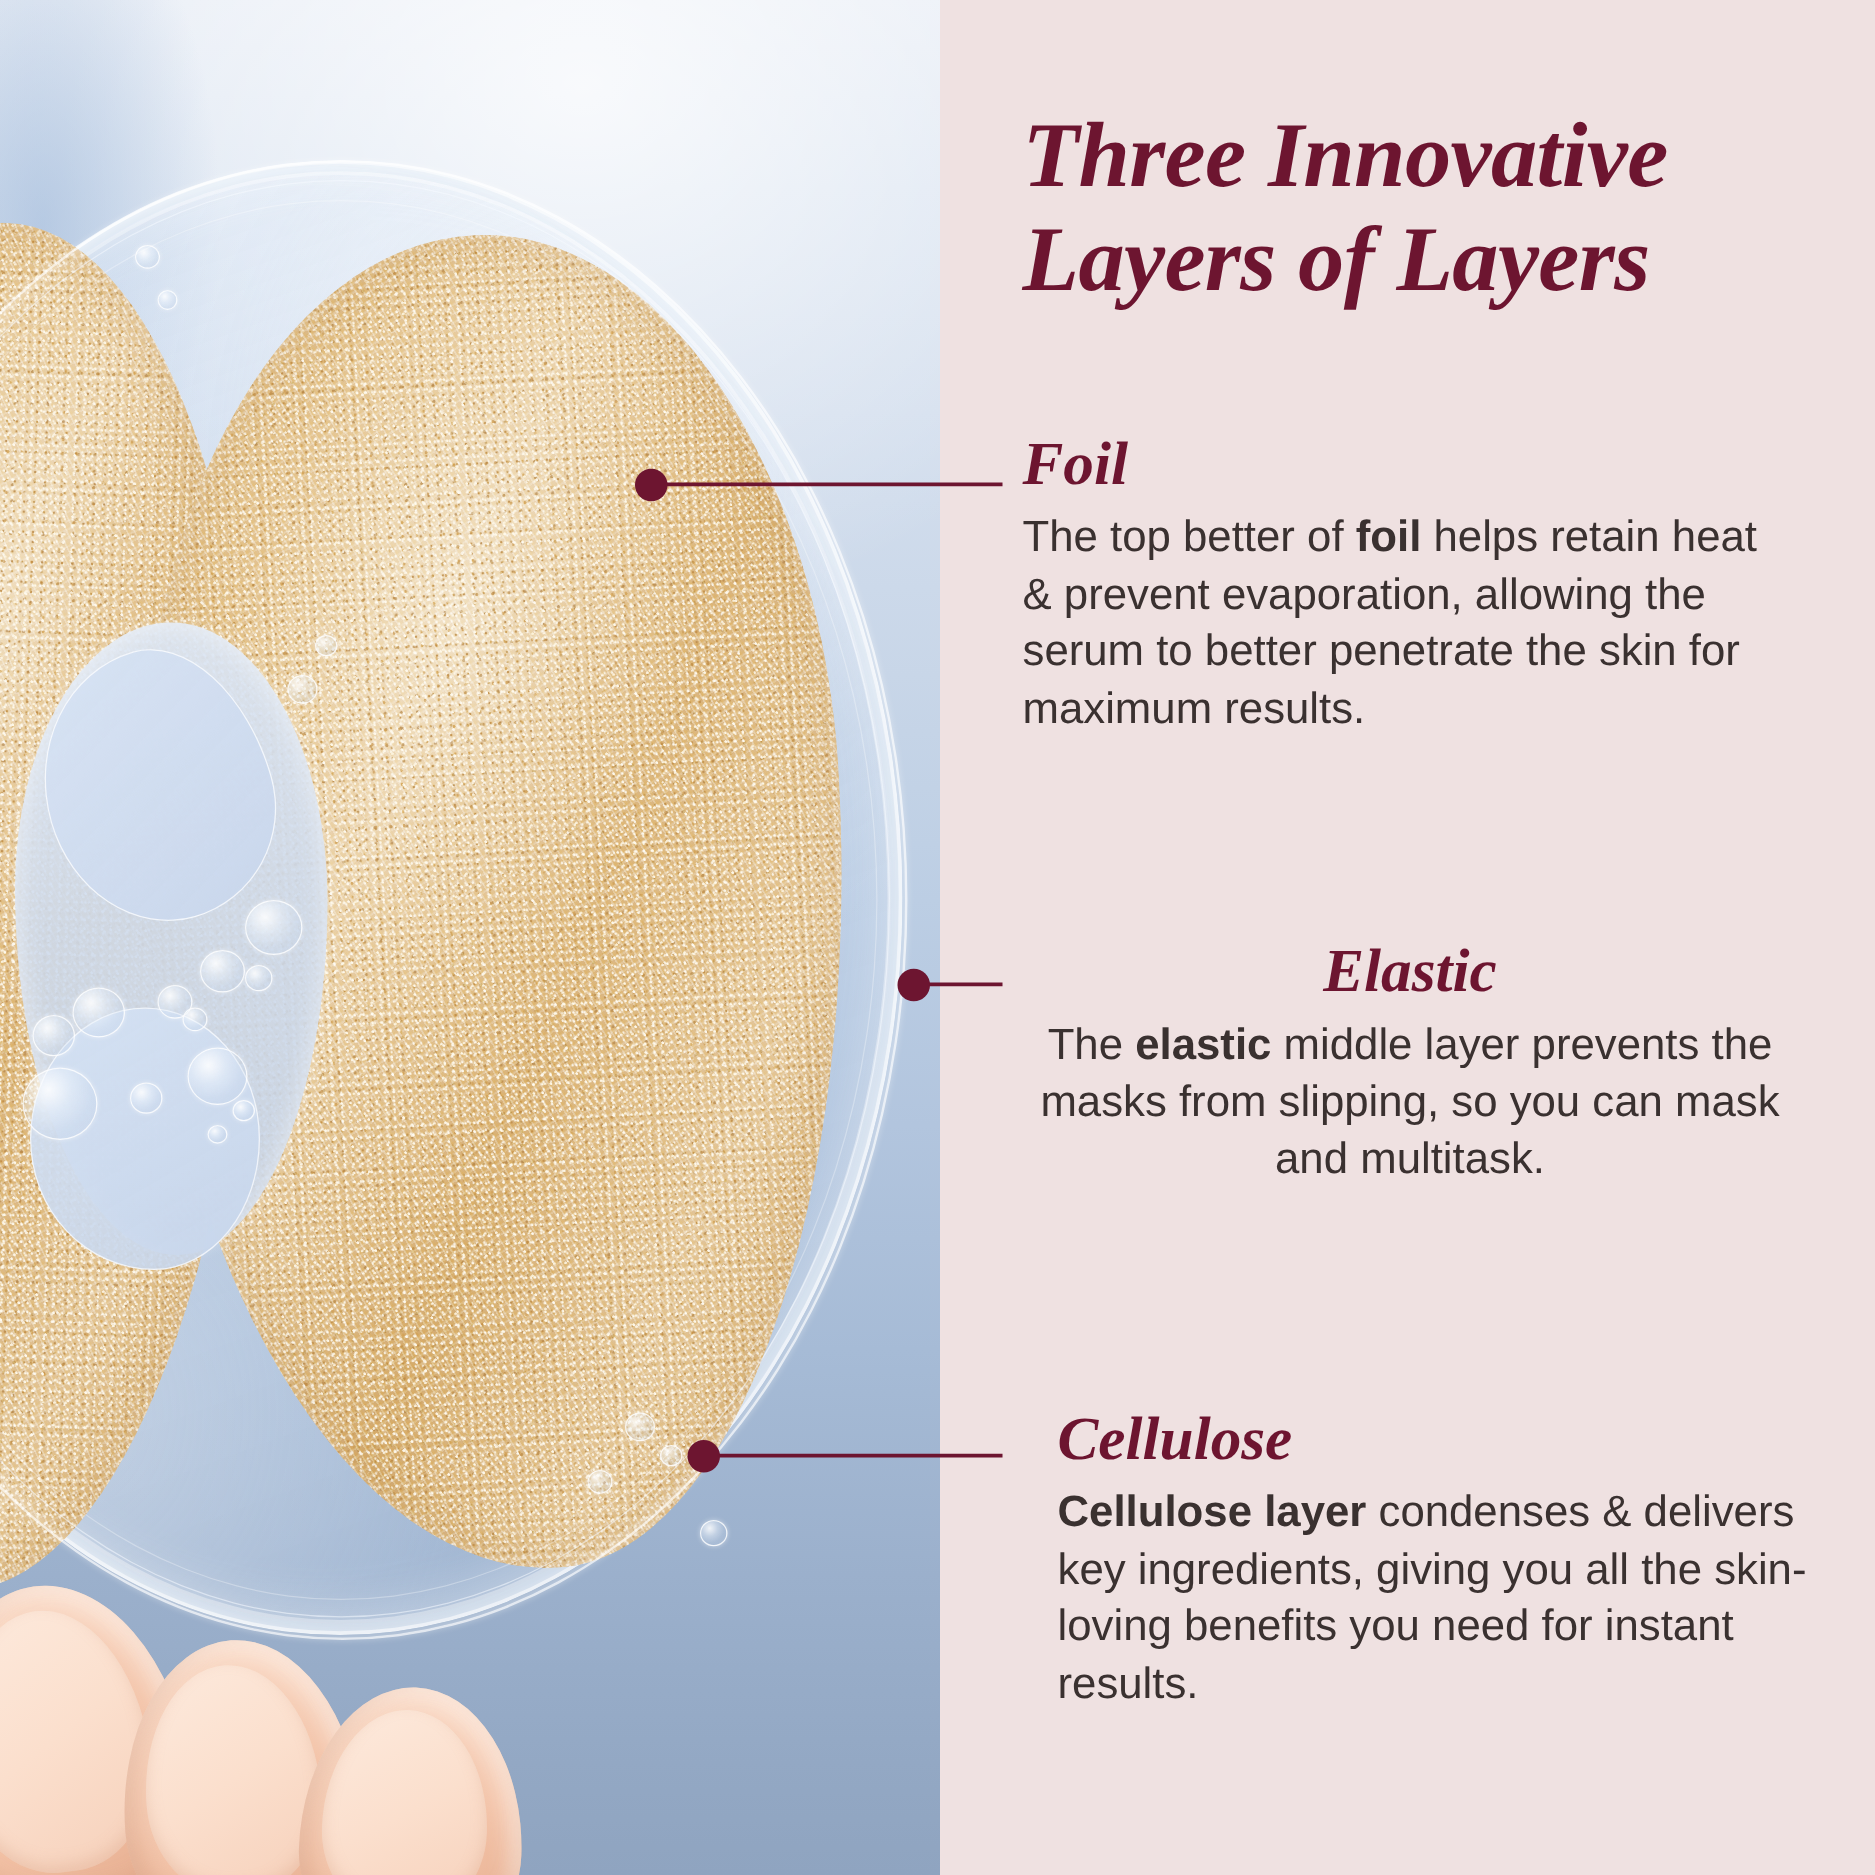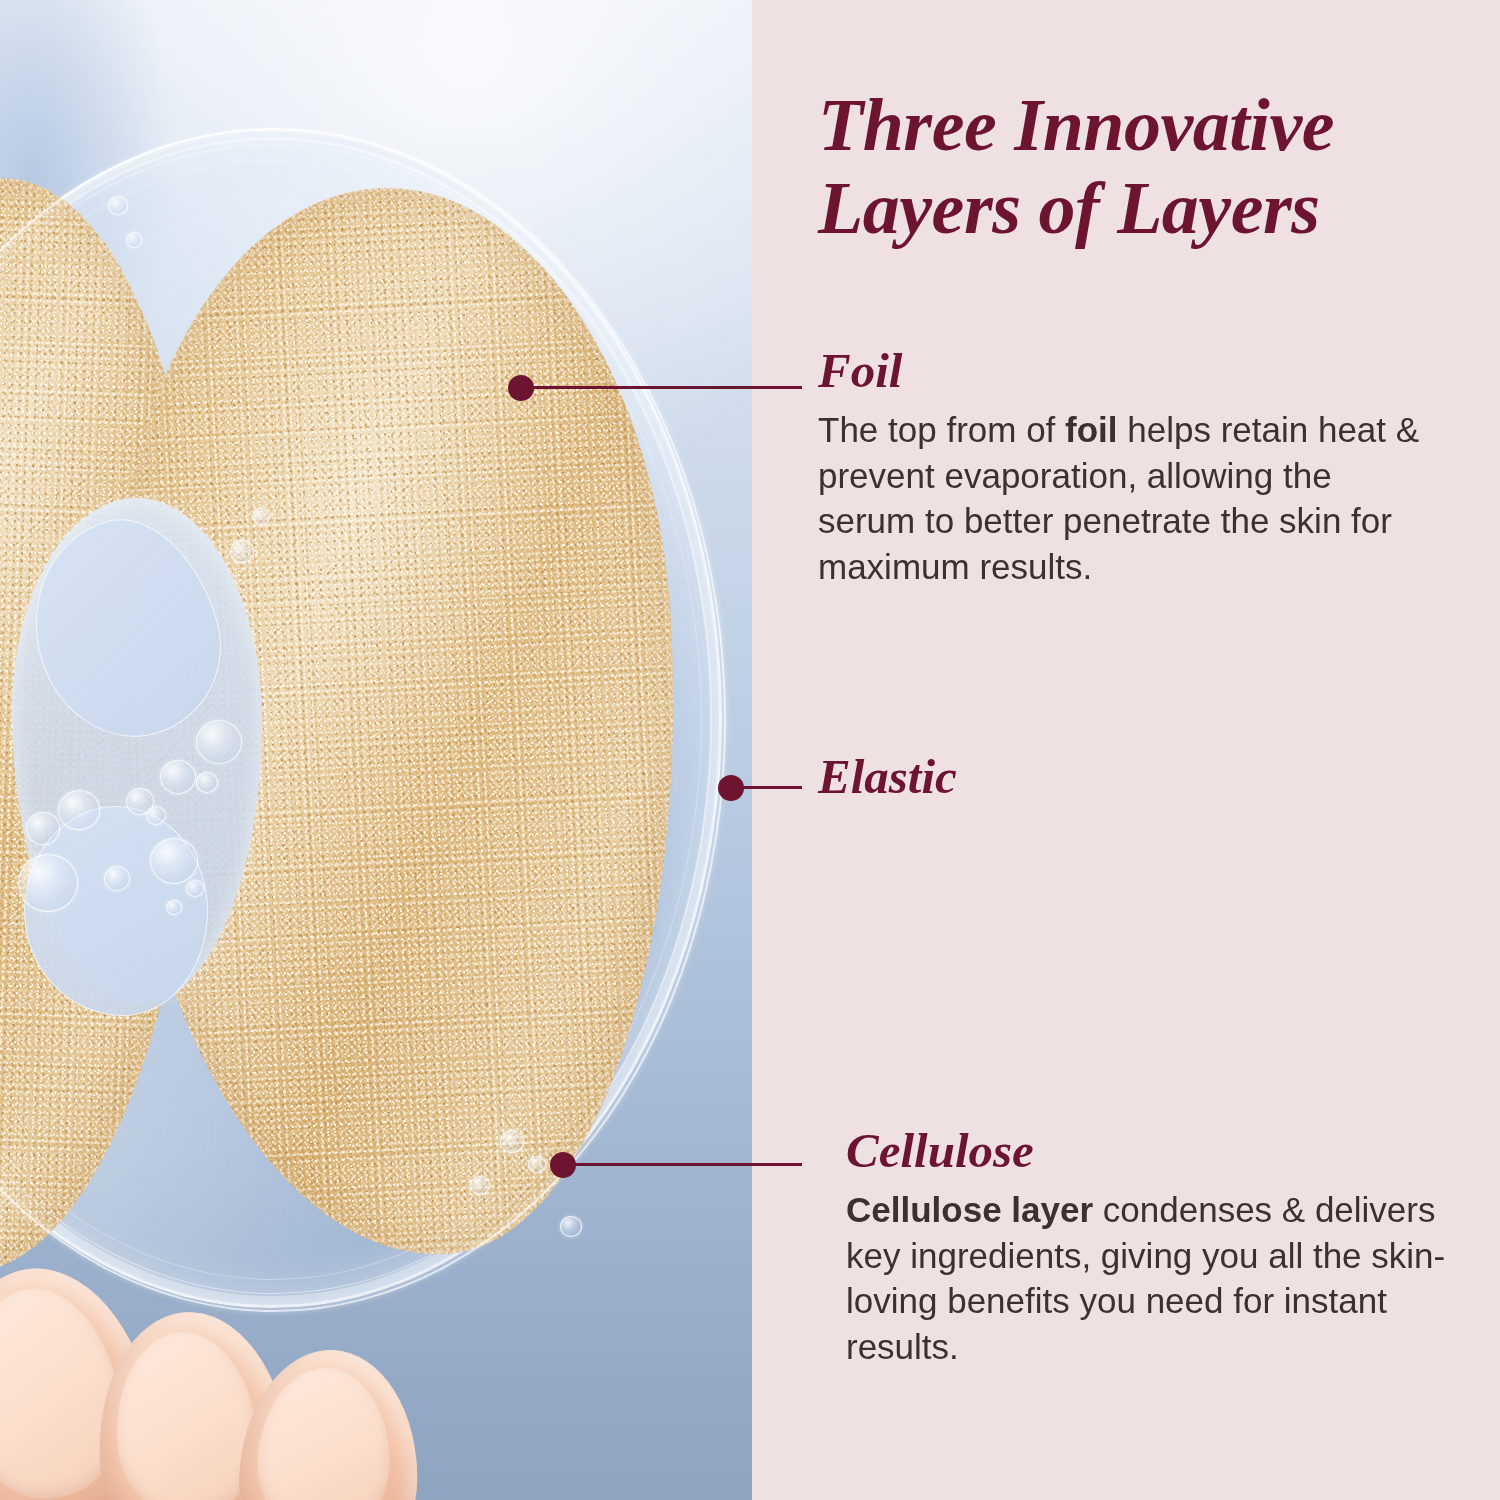--- a/index.html
+++ b/index.html
@@ -288,21 +288,21 @@
     letter-spacing: -0.5px;
     color: #6d1530;
   }
 
   .section {
     position: absolute;
     left: 66px;
     width: 620px;
   }
   .section-1 { top: 346px; }
-  .section-2 { top: 752px; }
+  .section-2 { top: 752px; text-align: center; }
   .section-3 { top: 1126px; margin-left: 28px; }
 
   .section-title {
     font-family: "Liberation Serif", "DejaVu Serif", serif;
     font-style: italic;
     font-weight: 700;
     font-size: 49px;
     line-height: 1.0;
     color: #6d1530;
     margin: 0 0 12px 0;
@@ -391,25 +391,26 @@
 
   <div class="text-panel">
 
     <div class="headline">
       <div>Three Innovative</div>
       <div>Layers of Layers</div>
     </div>
 
     <div class="section section-1">
       <div class="section-title">Foil</div>
-      <p class="section-body"><span>The top from of </span><b>foil</b><span> helps retain heat &amp; prevent evaporation, allowing the serum to better penetrate the skin for maximum results.</span></p>
+      <p class="section-body"><span>The top better of </span><b>foil</b><span> helps retain heat &amp; prevent evaporation, allowing the serum to better penetrate the skin for maximum results.</span></p>
     </div>
 
     <div class="section section-2">
       <div class="section-title">Elastic</div>
+      <p class="section-body"><span>The </span><b>elastic</b><span> middle layer prevents the masks from slipping, so you can mask and multitask.</span></p>
     </div>
 
     <div class="section section-3">
       <div class="section-title">Cellulose</div>
       <p class="section-body"><span></span><b>Cellulose layer</b><span> condenses &amp; delivers key ingredients, giving you all the skin-loving benefits you need for instant results.</span></p>
     </div>
   </div>
 
   <div class="leader leader-1"></div>
   <div class="leader-dot dot-1"></div>

